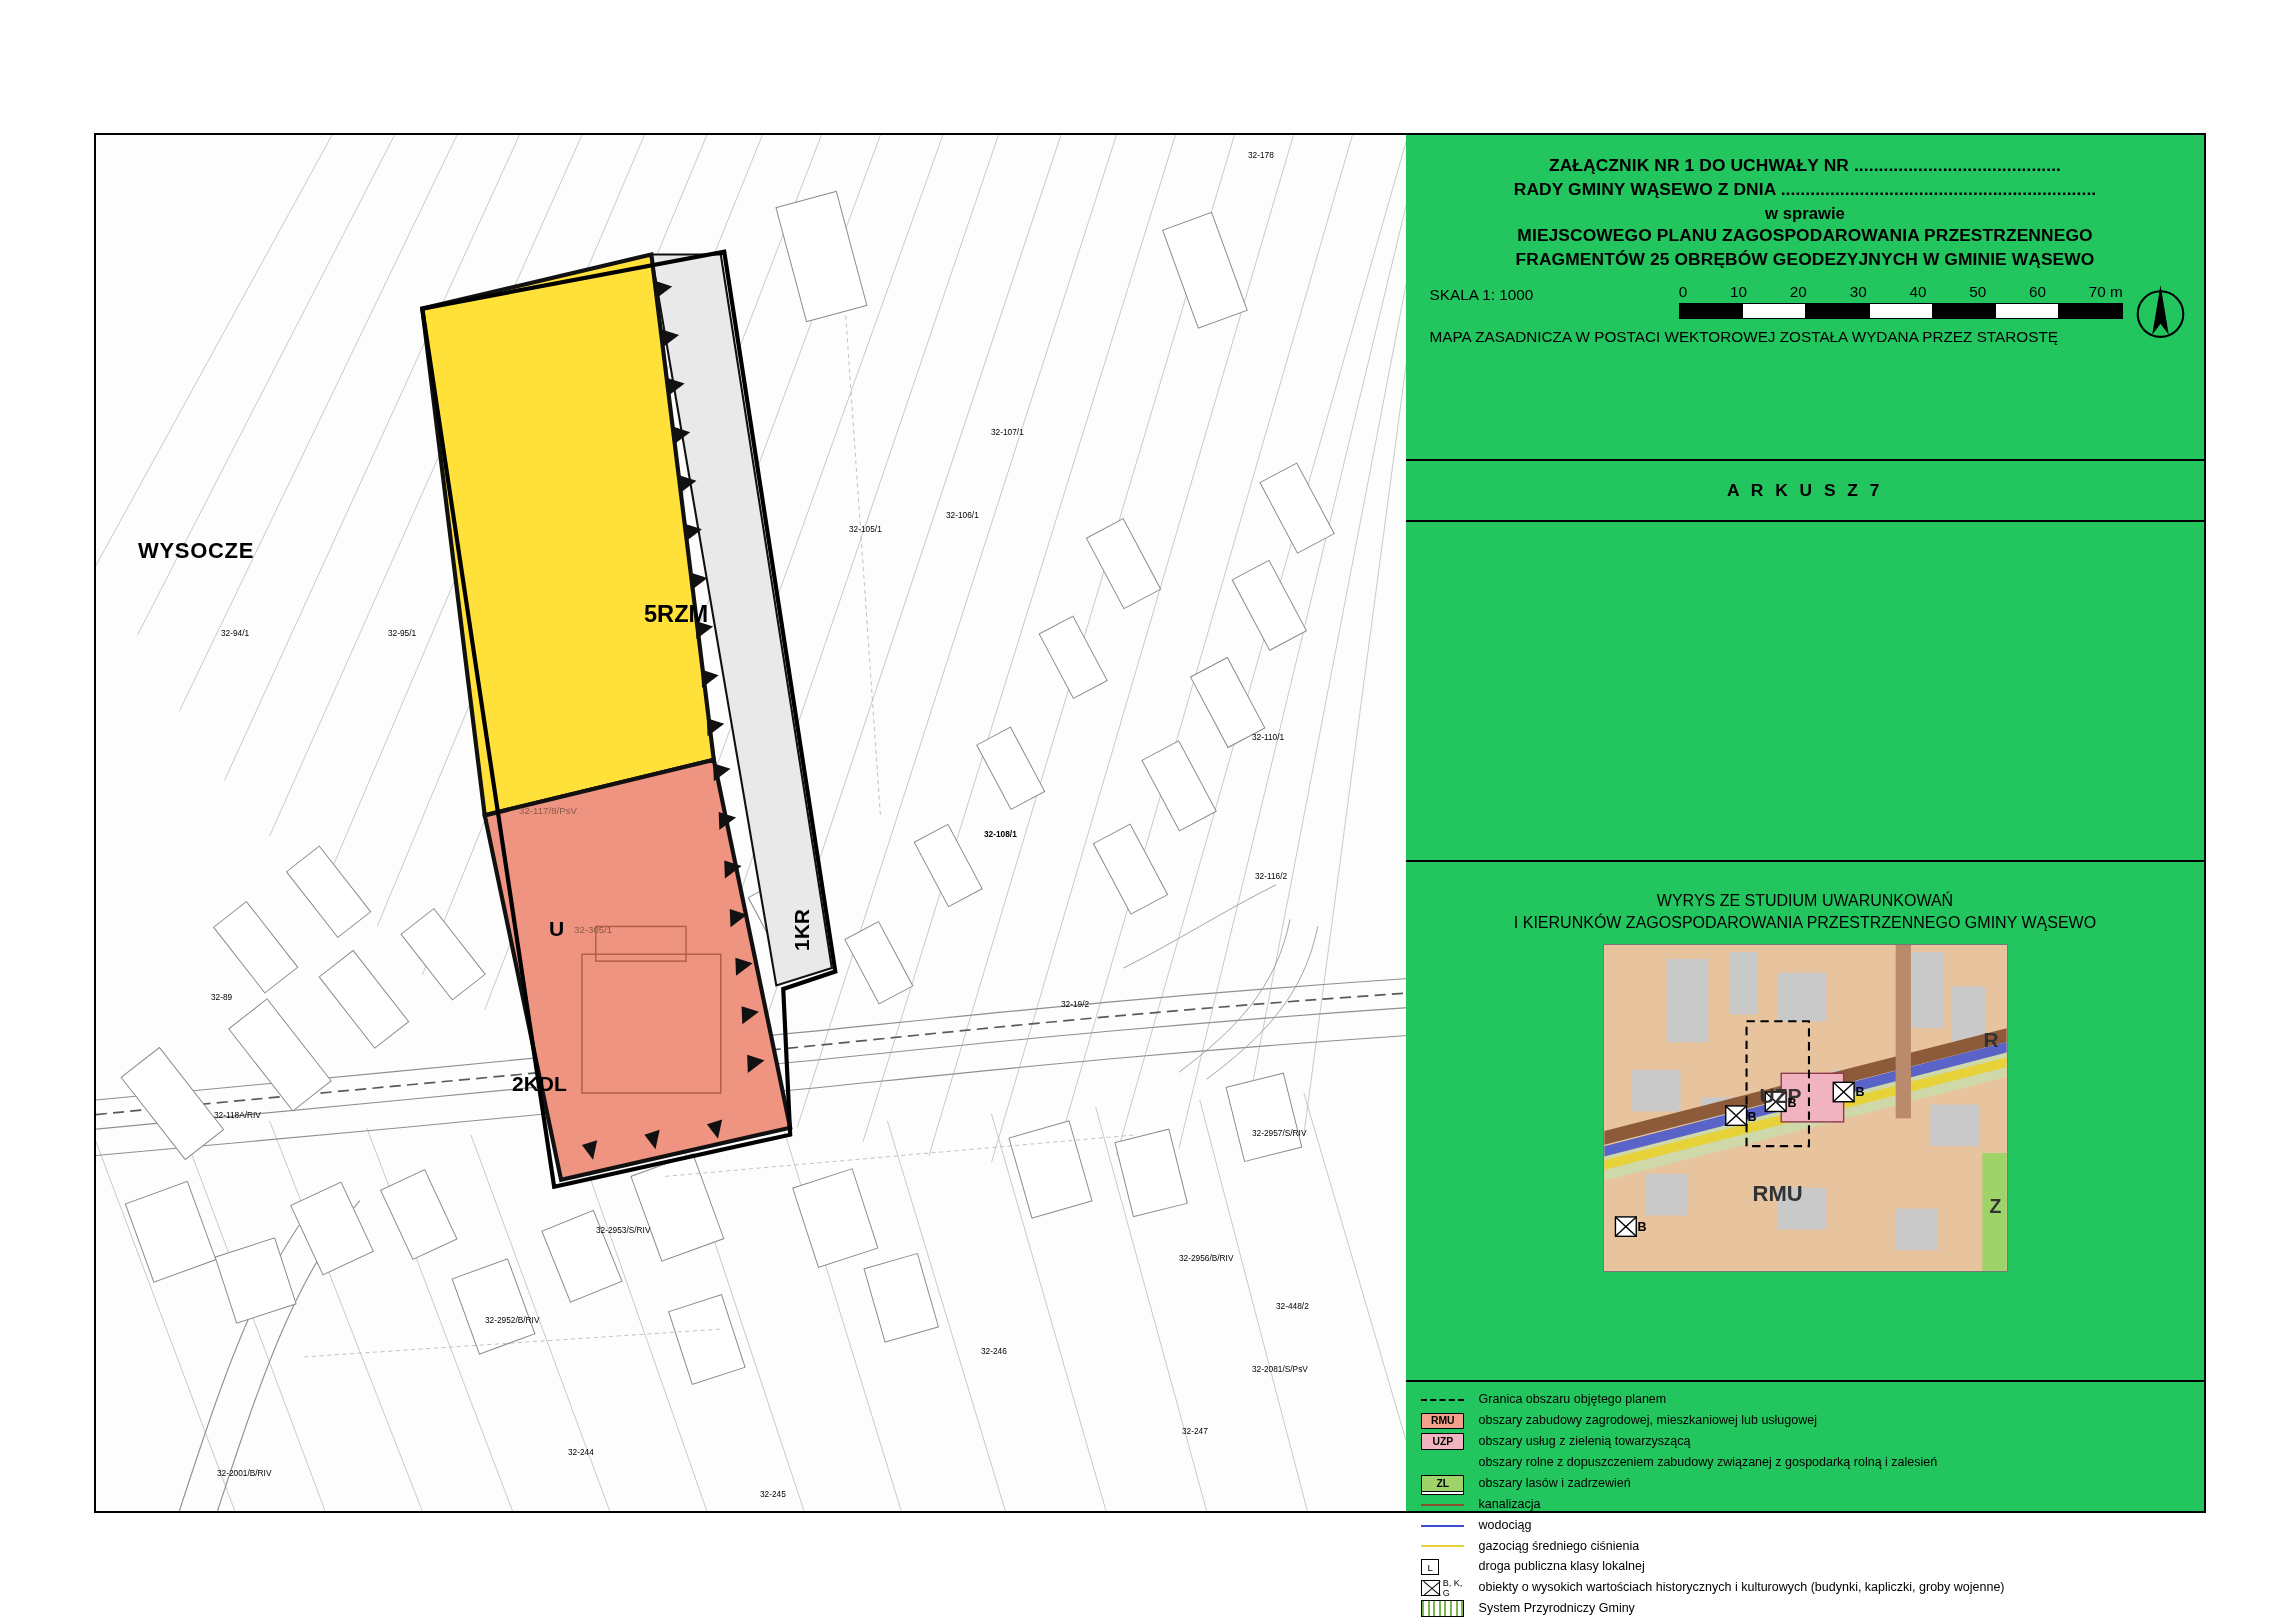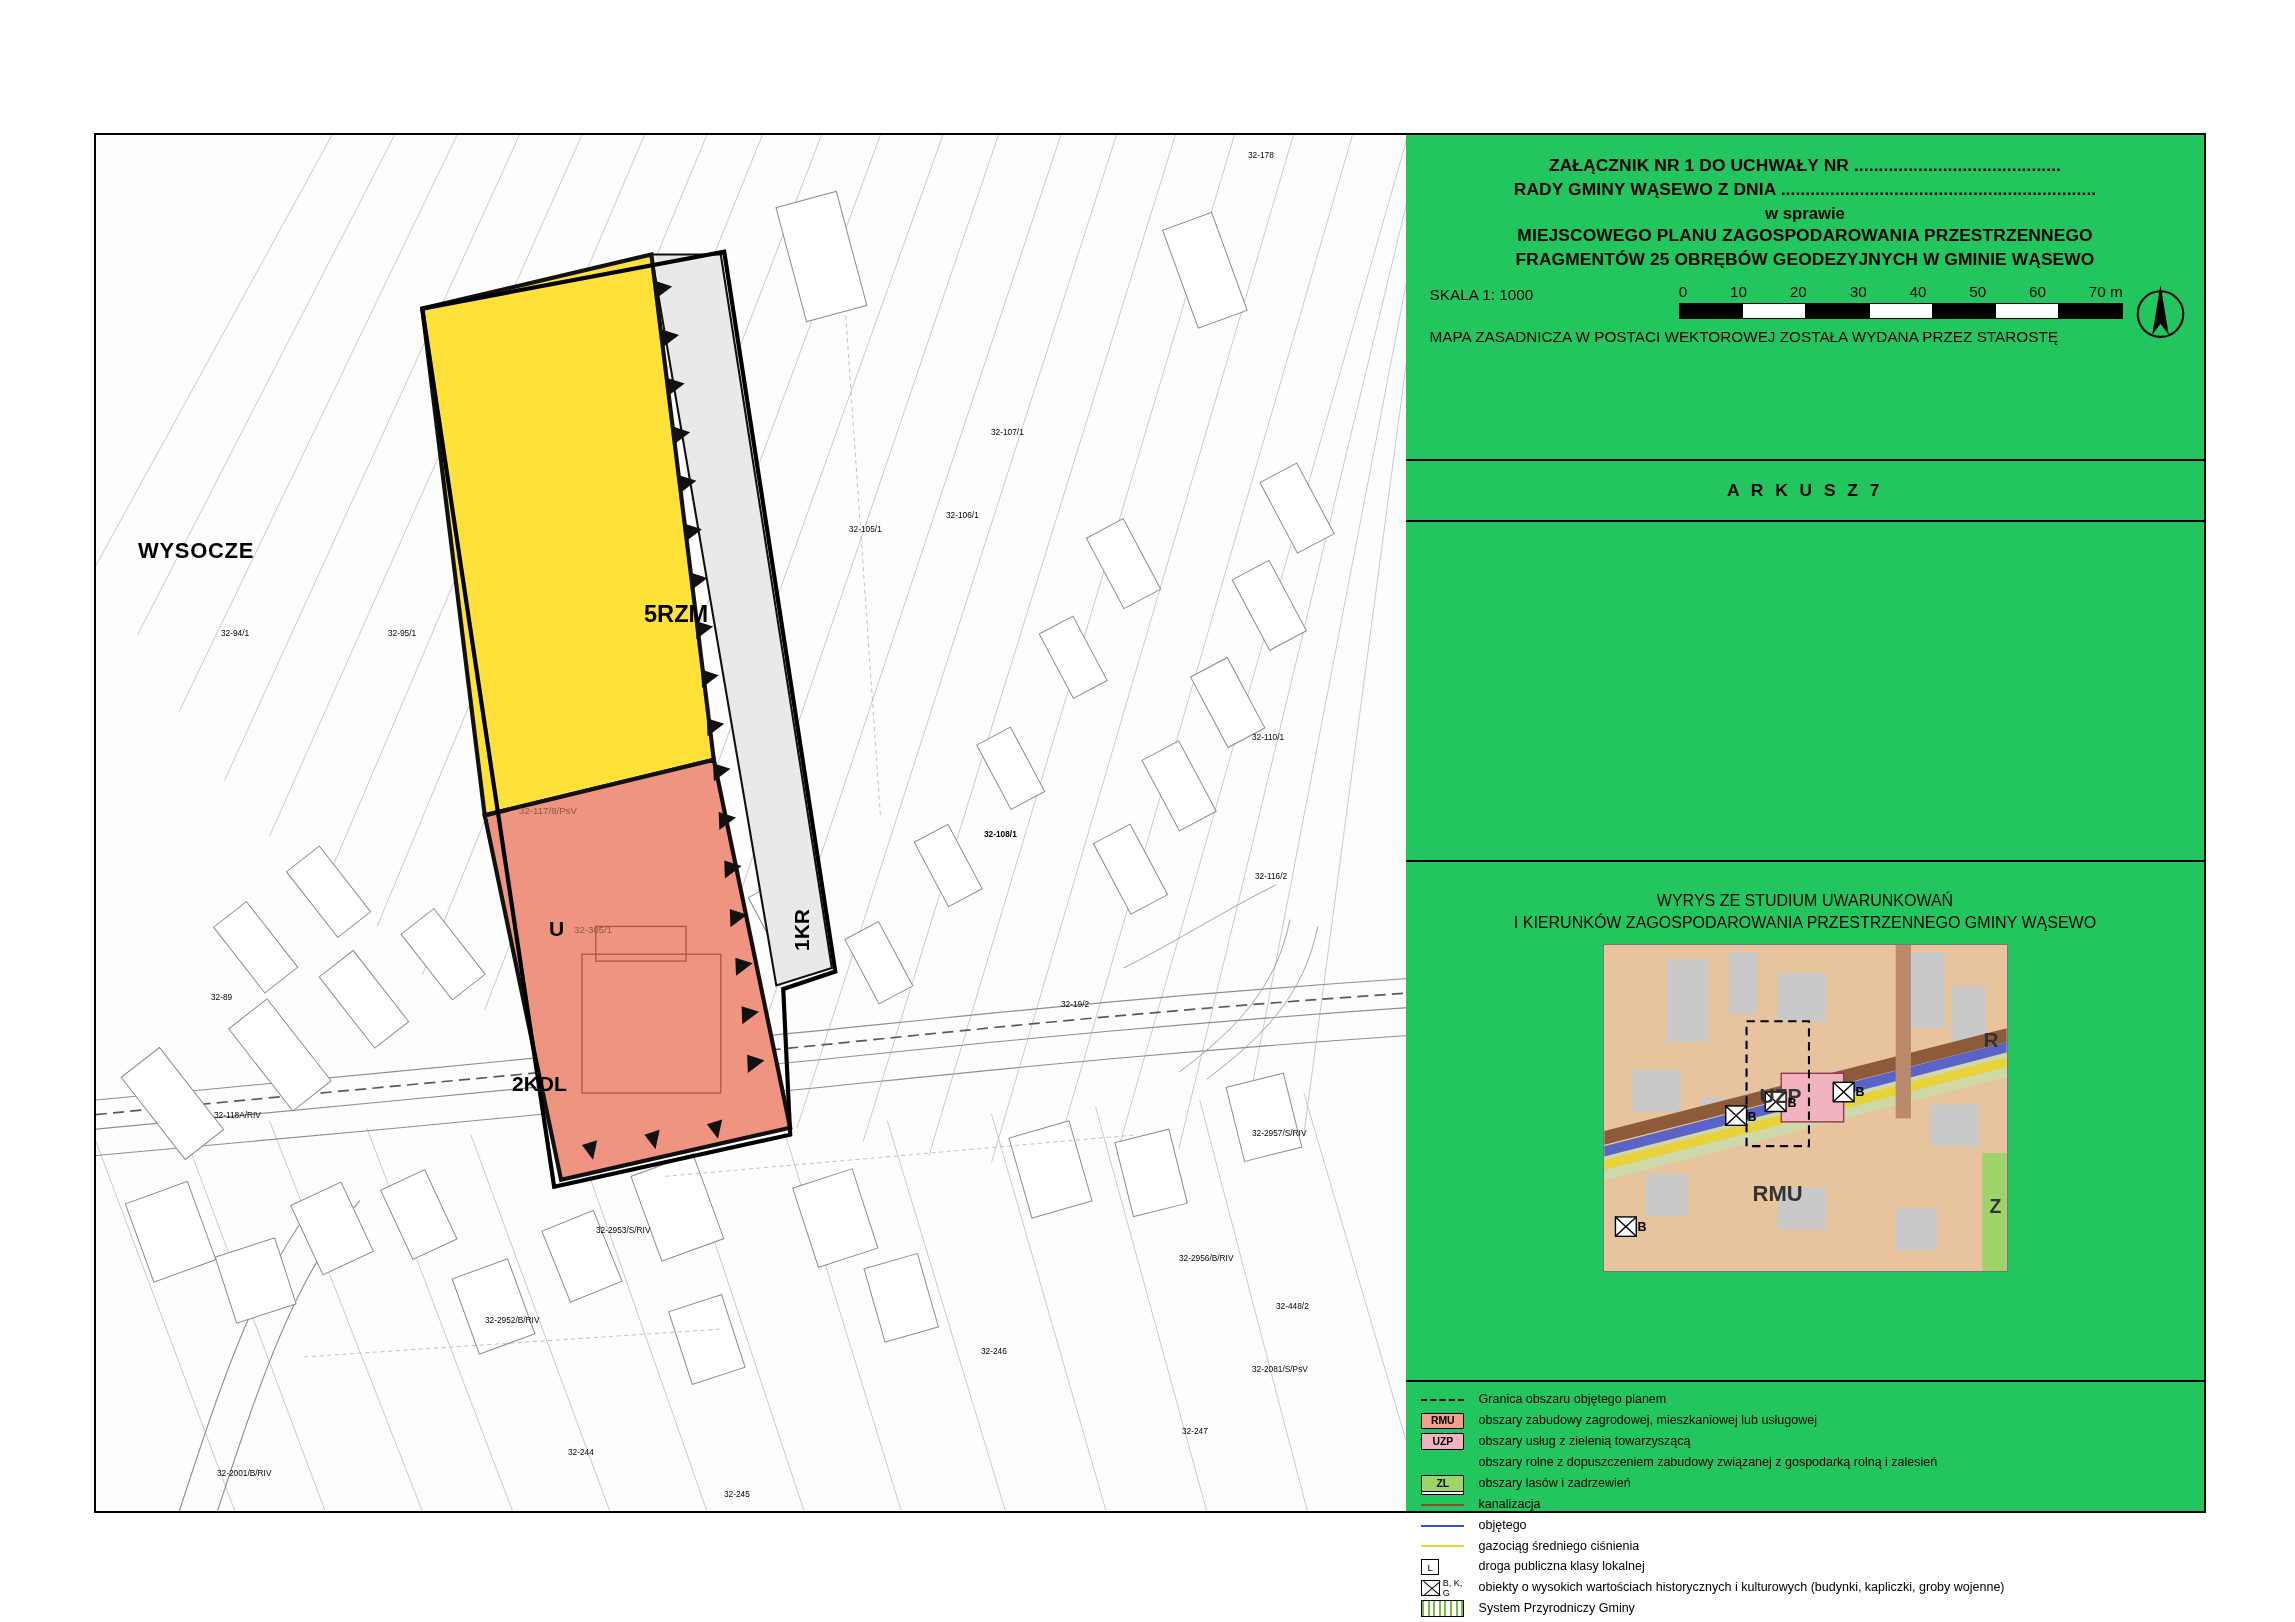--- a/index.html
+++ b/index.html
@@ -171,21 +171,21 @@
 
     <div style="position:absolute;left:0;top:0;width:100%;height:100%;font-size:8.3px;color:#7a7a7a;">
       <div class="lbl" style="left:1152px;top:15.3px;font-weight:normal;">32-178</div>
       <div class="lbl" style="left:125px;top:493px;font-weight:normal;">32-94/1</div>
       <div class="lbl" style="left:292px;top:493px;font-weight:normal;">32-95/1</div>
       <div class="lbl" style="left:115px;top:857px;font-weight:normal;">32-89</div>
       <div class="lbl" style="left:118px;top:975px;font-weight:normal;">32-118A/RIV</div>
       <div class="lbl" style="left:389px;top:1180px;font-weight:normal;">32-2952/B/RIV</div>
       <div class="lbl" style="left:500px;top:1090px;font-weight:normal;">32-2953/S/RIV</div>
       <div class="lbl" style="left:472px;top:1312px;font-weight:normal;">32-244</div>
-      <div class="lbl" style="left:628px;top:1354px;font-weight:normal;">32-245</div>
+      <div class="lbl" style="left:664px;top:1354px;font-weight:normal;">32-245</div>
       <div class="lbl" style="left:885px;top:1211px;font-weight:normal;">32-246</div>
       <div class="lbl" style="left:1086px;top:1291px;font-weight:normal;">32-247</div>
       <div class="lbl" style="left:1156px;top:1229px;font-weight:normal;">32-2081/S/PsV</div>
       <div class="lbl" style="left:121px;top:1333px;font-weight:normal;">32-2001/B/RIV</div>
       <div class="lbl" style="left:1083px;top:1118px;font-weight:normal;">32-2956/B/RIV</div>
       <div class="lbl" style="left:1156px;top:993px;font-weight:normal;">32-2957/S/RIV</div>
       <div class="lbl" style="left:753px;top:389px;font-weight:normal;">32-105/1</div>
       <div class="lbl" style="left:850px;top:375px;font-weight:normal;">32-106/1</div>
       <div class="lbl" style="left:895px;top:292px;font-weight:normal;">32-107/1</div>
       <div class="lbl" style="left:888px;top:694px;font-weight:bold;">32-108/1</div>
@@ -393,21 +393,21 @@
         <div class="legend-key">
             <div class="key-line" style="border-top-color:#8a4b30;"></div>
           </div>
         <div class="legend-text">kanalizacja</div>
       </div>
 
       <div class="legend-row">
         <div class="legend-key">
             <div class="key-line" style="border-top-color:#3a4fd0;"></div>
           </div>
-        <div class="legend-text">objętego</div>
+        <div class="legend-text">wodociąg</div>
       </div>
 
       <div class="legend-row">
         <div class="legend-key">
             <div class="key-line" style="border-top-color:#e8d23a;"></div>
           </div>
         <div class="legend-text">gazociąg średniego ciśnienia</div>
       </div>
 
       <div class="legend-row">

